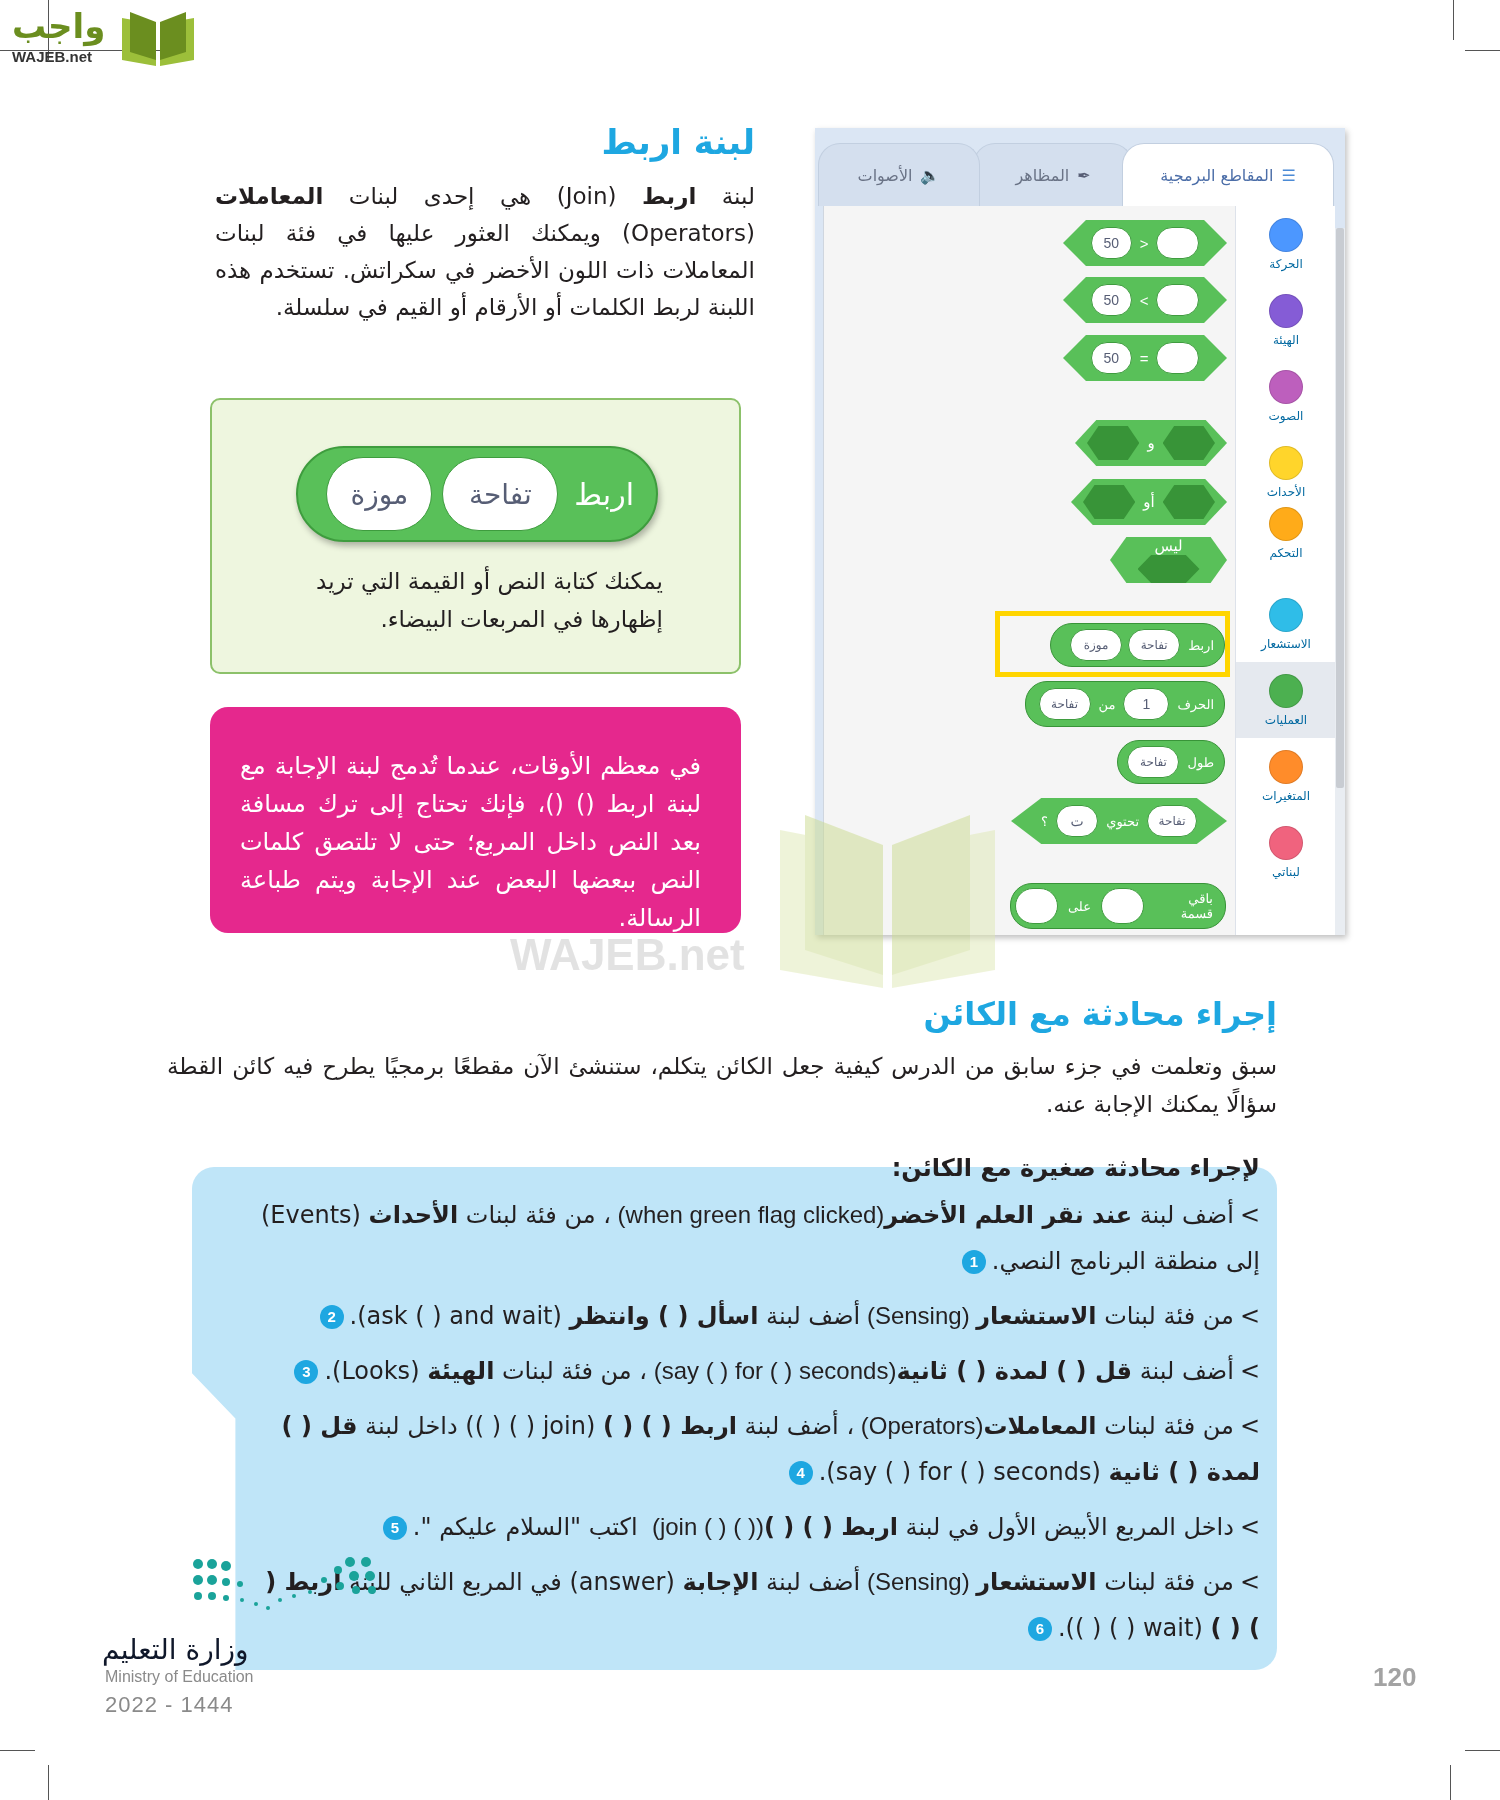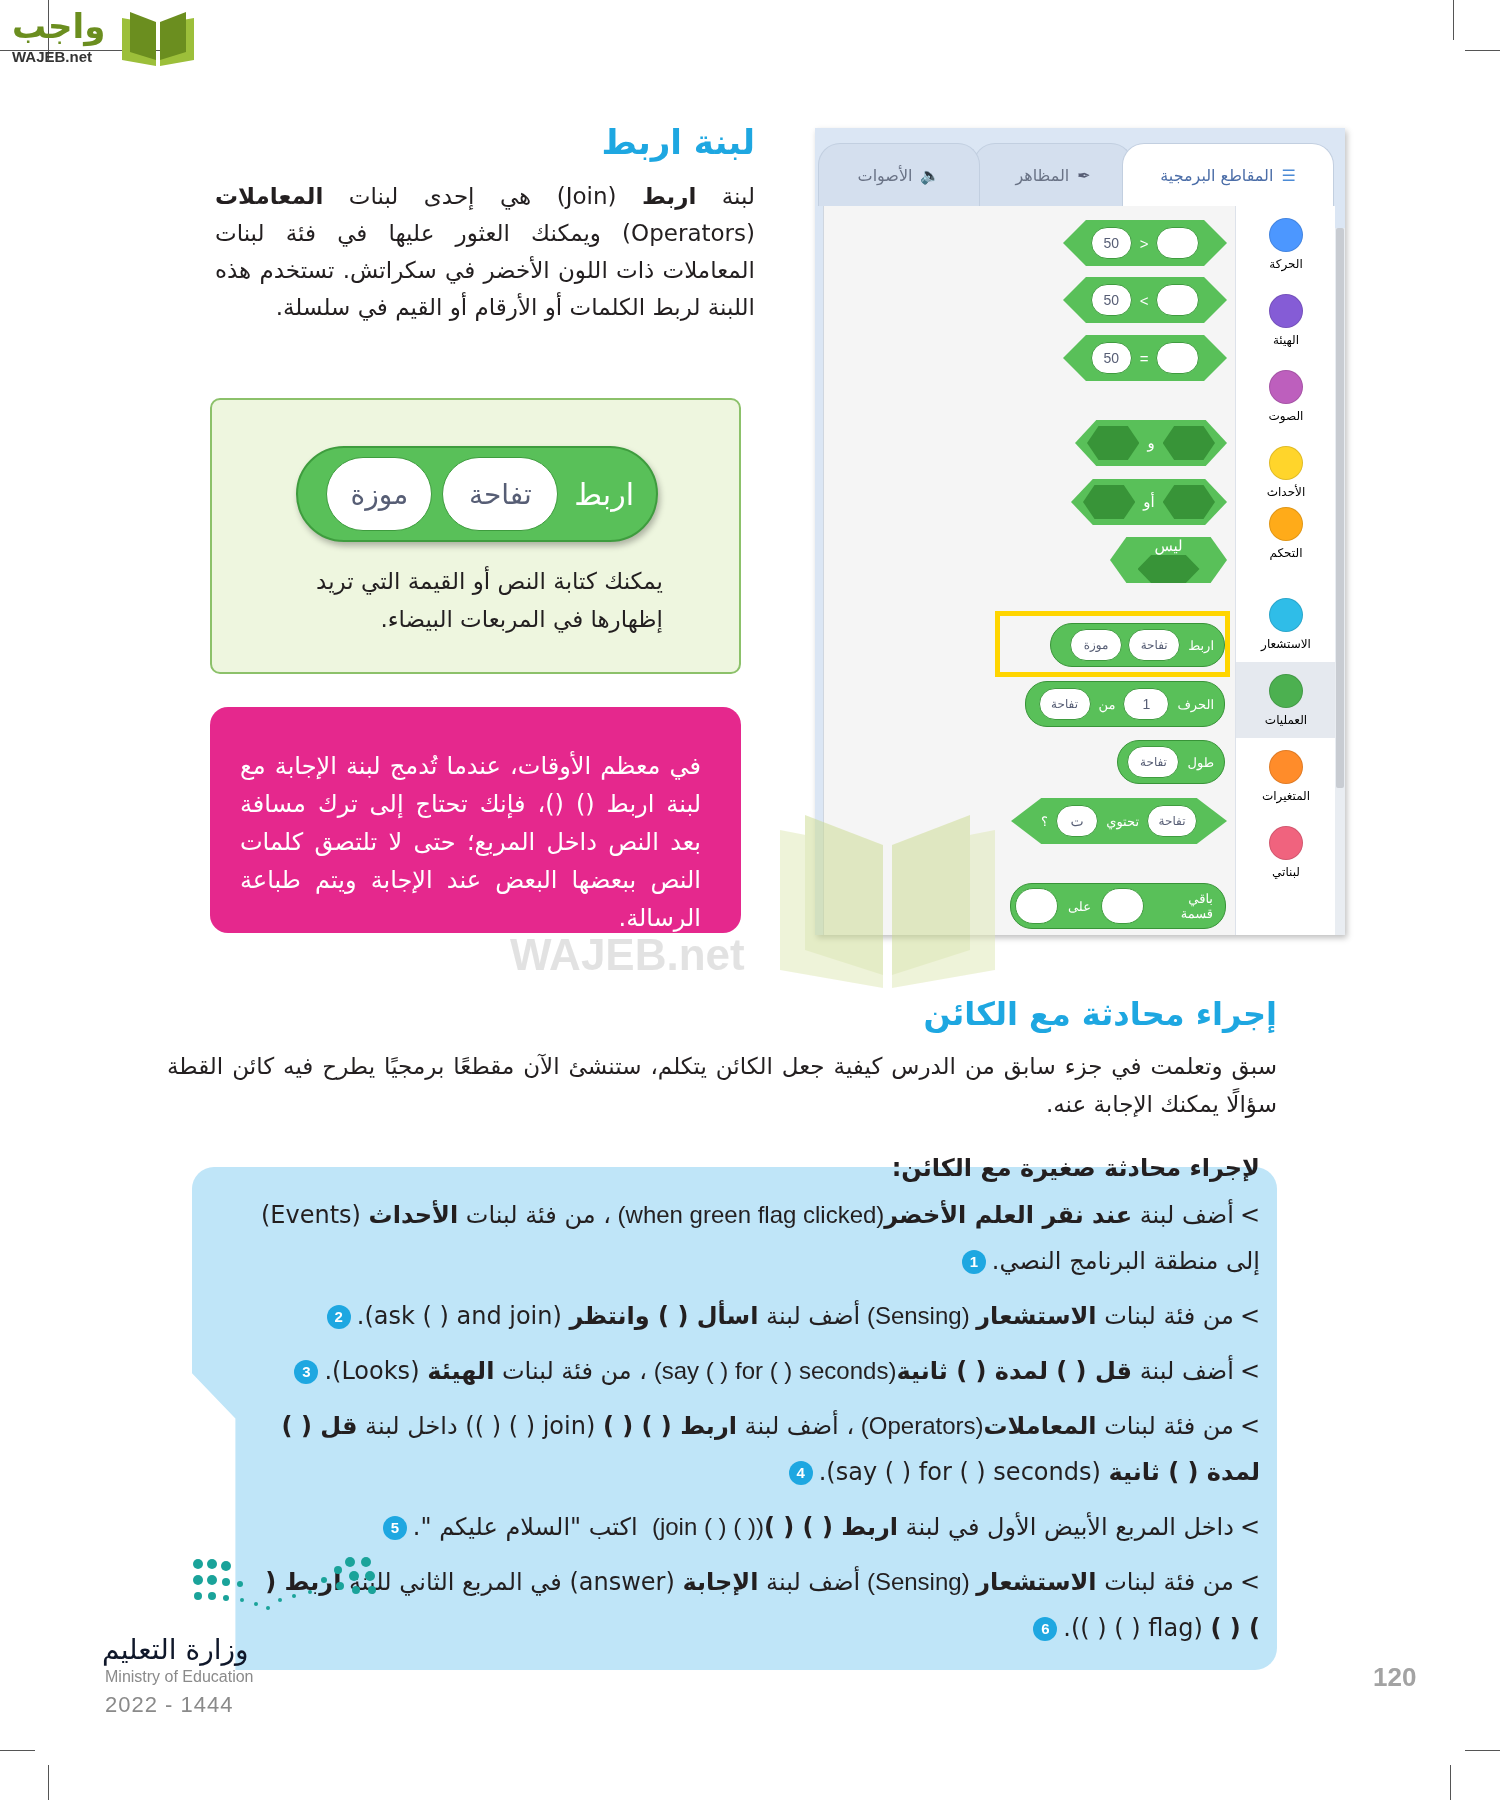--- a/index.html
+++ b/index.html
@@ -24,21 +24,21 @@
   .tab.active .ico { color: #4c8bd6; }
 
   .palette { position: absolute; left: 8px; top: 78px; width: 412px; height: 729px; background: #f5f5f5; border-left: 1px solid #cfd6df; }
   .catbar { position: absolute; left: 420px; top: 78px; width: 100px; height: 729px; background: #ffffff; border-left: 1px solid #dde2ea; }
   .scrollbar { position: absolute; left: 520px; top: 100px; width: 10px; height: 707px; background: #e9edf2; }
   .scrollbar .thumb { position: absolute; left: 1px; top: 0; width: 8px; height: 560px; background: #c8ccd2; border-radius: 2px; }
 
   .cat { position: absolute; left: 0; width: 100px; height: 76px; display: flex; flex-direction: column; align-items: center; justify-content: center; }
   .cat.selected { background: #e5e9ef; }
   .cat .dot { width: 34px; height: 34px; border-radius: 50%; border: 1px solid rgba(0,0,0,0.12); }
-  .cat .lbl { font-size: 12px; color: #000000; margin-top: 5px; direction: rtl; }
+  .cat .lbl { font-size: 12px; color: #0369a1; margin-top: 5px; direction: rtl; }
 
   
   .blk { position: absolute; background: #59c059; border: 1px solid #389438; color: #fff; display: flex; align-items: center; direction: rtl; font-size: 14px; }
   .blk.hex { clip-path: polygon(14% 0, 86% 0, 100% 50%, 86% 100%, 14% 100%, 0 50%); border: none; }
   .blk.round { border-radius: 22px; }
   .slot { background: #fff; color: #575e75; border-radius: 16px; height: 32px; display: flex; align-items: center; justify-content: center; font-size: 14px; font-family: "Liberation Sans", sans-serif; border: 1px solid #3f9c3f; }
   .hexslot { background: #389438; clip-path: polygon(22% 0, 78% 0, 100% 50%, 78% 100%, 22% 100%, 0 50%); height: 34px; width: 62px; }
   .sym { color: #fff; font-family: "Liberation Sans", sans-serif; font-size: 15px; padding: 0 8px; }
 
   .highlight { position: absolute; left: 995px; top: 611px; width: 235px; height: 66px; border: 5px solid #ffd500; }
@@ -255,33 +255,33 @@
 <p class="para2">سبق وتعلمت في جزء سابق من الدرس كيفية جعل الكائن يتكلم، ستنشئ الآن مقطعًا برمجيًا يطرح فيه كائن القطة سؤالًا يمكنك الإجابة عنه.</p>
 
 <div class="bluebox"></div>
 <div class="steps">
   <div class="st-title">لإجراء محادثة صغيرة مع الكائن:</div>
 
   <div class="step">
     <span class="arr">&gt;</span><span>أضف لبنة </span><b>عند نقر العلم الأخضر</b><span class="en"> (when green flag clicked)</span><span>، من فئة لبنات </span><b>الأحداث</b><span> (Events) إلى منطقة البرنامج النصي.</span><span class="badge">1</span>
   </div>
   <div class="step">
-    <span class="arr">&gt;</span><span>من فئة لبنات </span><b>الاستشعار</b><span class="en"> (Sensing) </span><span>أضف لبنة </span><b>اسأل ( ) وانتظر</b><span> (ask ( ) and join).</span><span class="badge">2</span>
+    <span class="arr">&gt;</span><span>من فئة لبنات </span><b>الاستشعار</b><span class="en"> (Sensing) </span><span>أضف لبنة </span><b>اسأل ( ) وانتظر</b><span> (ask ( ) and wait).</span><span class="badge">2</span>
   </div>
   <div class="step">
     <span class="arr">&gt;</span><span>أضف لبنة </span><b>قل ( ) لمدة ( ) ثانية</b><span class="en"> (say ( ) for ( ) seconds)</span><span>، من فئة لبنات </span><b>الهيئة</b><span> (Looks).</span><span class="badge">3</span>
   </div>
   <div class="step">
     <span class="arr">&gt;</span><span>من فئة لبنات </span><b>المعاملات</b><span class="en"> (Operators)</span><span>، أضف لبنة </span><b>اربط ( ) ( )</b><span> (join ( ) ( )) داخل لبنة </span><b>قل ( ) لمدة ( ) ثانية</b><span> (say ( ) for ( ) seconds).</span><span class="badge">4</span>
   </div>
   <div class="step">
     <span class="arr">&gt;</span><span>داخل المربع الأبيض الأول في لبنة </span><b>اربط ( ) ( )</b><span class="en"> (join ( ) ( ))</span><span> اكتب "السلام عليكم ".</span><span class="badge">5</span>
   </div>
   <div class="step">
-    <span class="arr">&gt;</span><span>من فئة لبنات </span><b>الاستشعار</b><span class="en"> (Sensing) </span><span>أضف لبنة </span><b>الإجابة</b><span> (answer) في المربع الثاني للبنة </span><b>اربط ( ) ( )</b><span> (flag ( ) ( )).</span><span class="badge">6</span>
+    <span class="arr">&gt;</span><span>من فئة لبنات </span><b>الاستشعار</b><span class="en"> (Sensing) </span><span>أضف لبنة </span><b>الإجابة</b><span> (answer) في المربع الثاني للبنة </span><b>اربط ( ) ( )</b><span> (wait ( ) ( )).</span><span class="badge">6</span>
   </div>
 </div>
 
 <div class="moe">
   <svg class="dots" viewBox="0 0 200 60">
     <g fill="#1aa39a">
       <circle cx="8" cy="8" r="5"></circle>
         <circle cx="22" cy="8" r="5"></circle>
         <circle cx="36" cy="10" r="5"></circle>
       <circle cx="8" cy="24" r="5"></circle>

